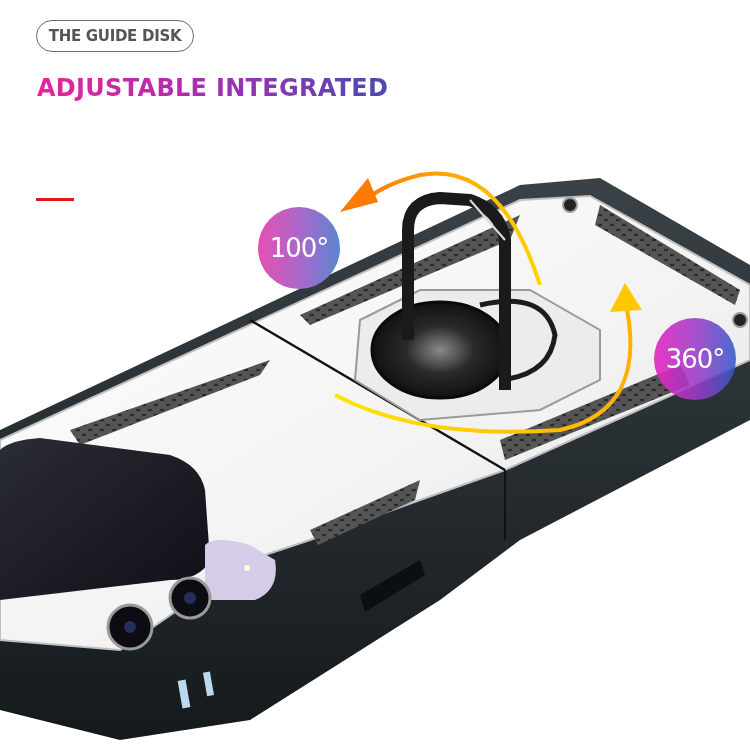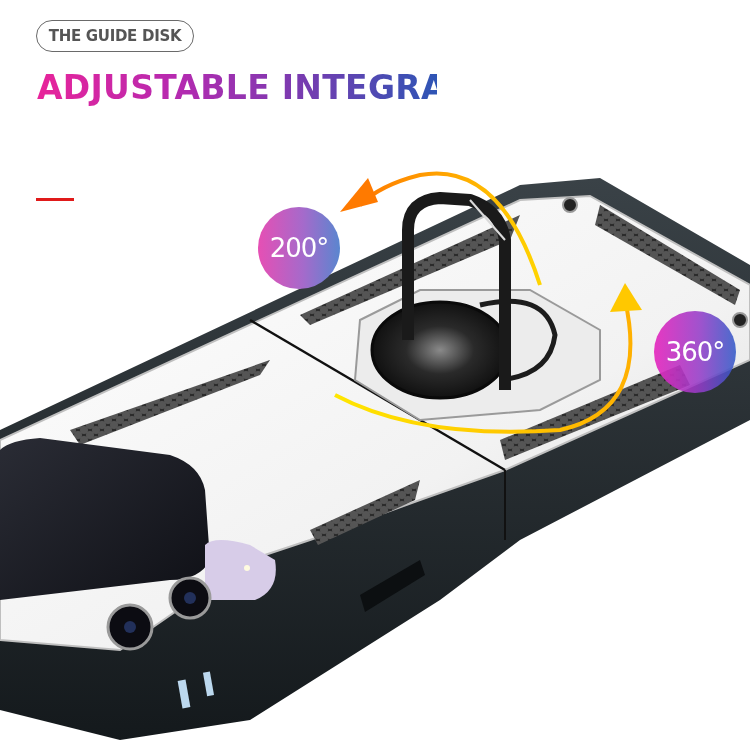--- a/index.html
+++ b/index.html
@@ -15,21 +15,21 @@
     width: 158px; height: 32px; box-sizing: border-box;
     border: 1.5px solid #6a6a6a; border-radius: 16px;
     display: flex; align-items: center; justify-content: center;
     font-family: "DejaVu Sans", sans-serif; font-weight: bold;
     font-size: 15px; color: #555555; letter-spacing: -0.3px;
     background: #fff;
   }
   .headline {
     position: absolute; left: 37px; top: 70px;
     font-family: "DejaVu Sans", sans-serif; font-weight: bold;
-    font-size: 33px; line-height: 36px; letter-spacing: 0.3px;
+    font-size: 24px; line-height: 36px; letter-spacing: 0.3px;
     background: linear-gradient(90deg, #e8249a 0%, #b52ab0 35%, #7a3bb0 65%, #2e55b5 100%);
     -webkit-background-clip: text; background-clip: text;
     color: transparent;
     width: 400px;
   }
   .headline div { white-space: nowrap; }
   .underline {
     position: absolute; left: 36px; top: 198px; width: 38px; height: 3px;
     background: #e01a1a;
   }
@@ -37,21 +37,21 @@
     position: absolute; border-radius: 50%;
     display: flex; align-items: center; justify-content: center;
     color: #ffffff; font-family: "DejaVu Sans", sans-serif;
     font-size: 26px; letter-spacing: -1px;
   }
   .badge-100 {
     left: 258px; top: 207px; width: 82px; height: 82px;
     background: linear-gradient(90deg, #e64fb4 0%, #a56acb 55%, #5a86cf 100%);
   }
   .badge-360 {
-    left: 654px; top: 311px; width: 82px; height: 82px;
+    left: 654px; top: 318px; width: 82px; height: 82px;
     background: linear-gradient(90deg, rgba(230,40,190,0.92) 0%, rgba(150,60,200,0.88) 55%, rgba(50,90,200,0.88) 100%);
   }
   svg.art { position: absolute; left: 0; top: 0; }
 </style>
 </head>
 <body>
 
 <div class="stage">
 
   <svg class="art" width="750" height="750" viewBox="0 0 750 750">
@@ -143,15 +143,15 @@
   </svg>
 
   <div class="pill">THE GUIDE DISK</div>
 
   <div class="headline">
     <div>ADJUSTABLE INTEGRATED</div>
   </div>
 
   <div class="underline"></div>
 
-  <div class="badge badge-100">200°</div>
+  <div class="badge badge-100">100°</div>
   <div class="badge badge-360">360°</div>
 </div>
 
 </body></html>

